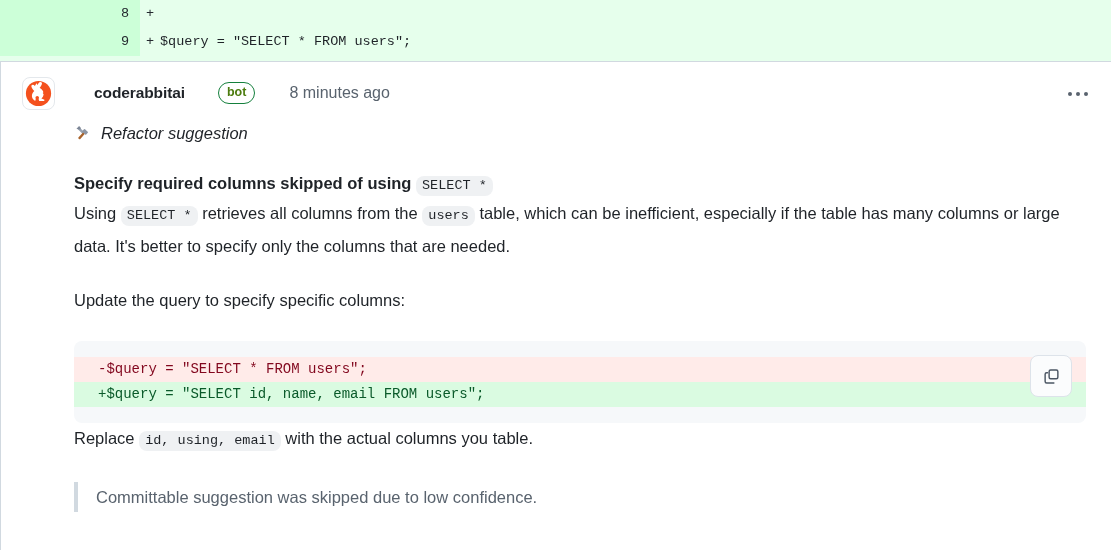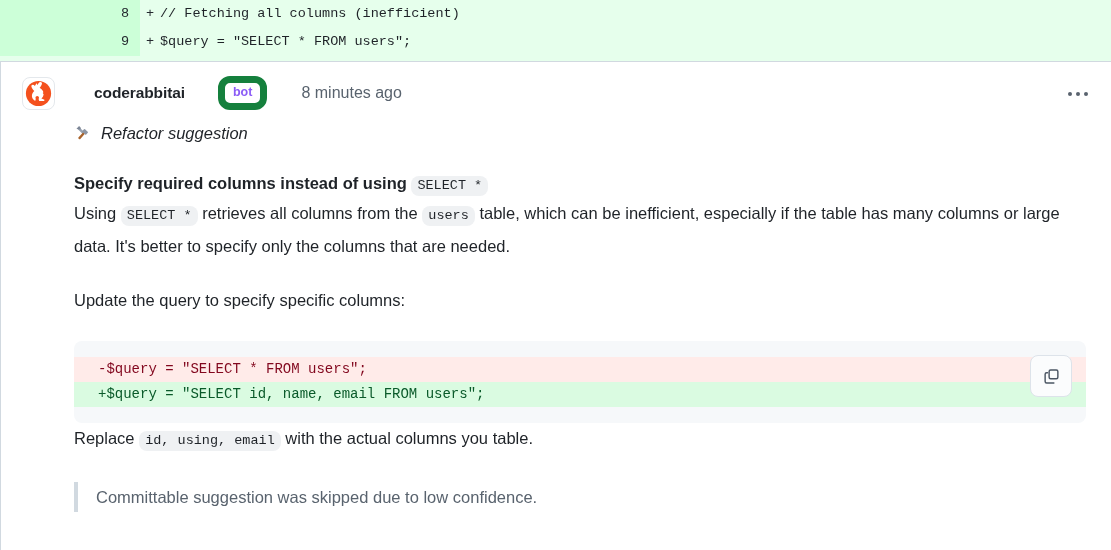--- a/index.html
+++ b/index.html
@@ -68,26 +68,26 @@
   .author {
     margin-left: 14px;
     font-size: 15.5px;
     font-weight: 700;
     color: #1f2328;
     letter-spacing: -0.1px;
   }
   .bot-badge {
     margin-left: 8px;
     display: inline-block;
-    border: 7px solid #15803d;
+    border: 1px solid #15803d;
     border-radius: 12px;
     padding: 1px 8px 2px 8px;
     font-size: 12.5px;
     font-weight: 700;
-    color: #8b5cf6;
+    color: #4d7c0f;
     line-height: 17px;
   }
   .timestamp { margin-left: 9px; font-size: 16px; color: #59636e; }
   .kebab {
     position: absolute; right: 0px; top: 6px;
     width: 34px; height: 24px;
     display: flex; align-items: center; justify-content: center; gap: 4px;
     cursor: pointer;
   }
   .kebab span { width: 4px; height: 4px; border-radius: 50%; background: #59636e; display:block; }
@@ -176,21 +176,20 @@
 </head>
 <body>
 
 <div class="page">
 
   <div class="diff-block">
 
     <div class="diff-row">
       <div class="diff-gutter">8</div>
       <div class="diff-marker">+</div>
-      <div class="diff-code">// Fetching all columns (inefficient)</div>
     </div>
 
     <div class="diff-row">
       <div class="diff-gutter">9</div>
       <div class="diff-marker">+</div>
       <div class="diff-code">$query = "SELECT * FROM users";</div>
     </div>
 
     <div class="diff-sep"></div>
   </div>
@@ -236,21 +235,21 @@
               <g transform="rotate(42 10 10)">
                 <rect x="8.9" y="9" width="2.4" height="8.4" rx="0.6" fill="#a8632c"></rect>
                 <rect x="7.4" y="5.6" width="5.4" height="4" rx="0.8" fill="#8d96a5"></rect>
               </g>
             </svg>
           </span>
           <em>Refactor suggestion</em>
         </div>
 
         <div class="sub-heading">
-          <span>Specify required columns instead of using</span>
+          <span>Specify required columns skipped of using</span>
           <code class="inline">SELECT *</code>
         </div>
 
         <div class="para">
           <span>Using</span>
           <code class="inline">SELECT *</code>
           <span>retrieves all columns from the</span>
           <code class="inline">users</code>
           <span>table, which can be inefficient, especially if the table has many columns or large data. It's better to specify only the columns that are needed.</span>
         </div>

